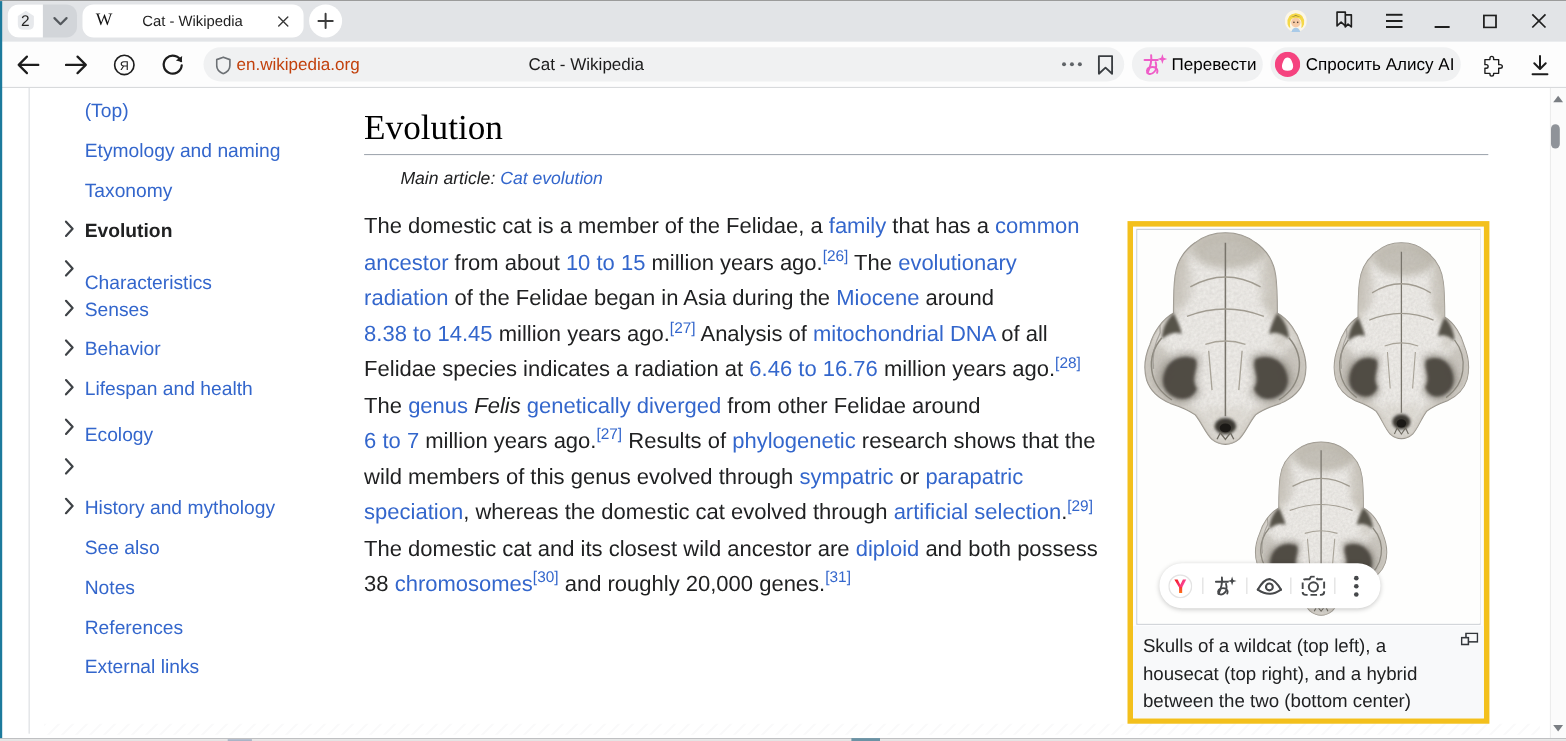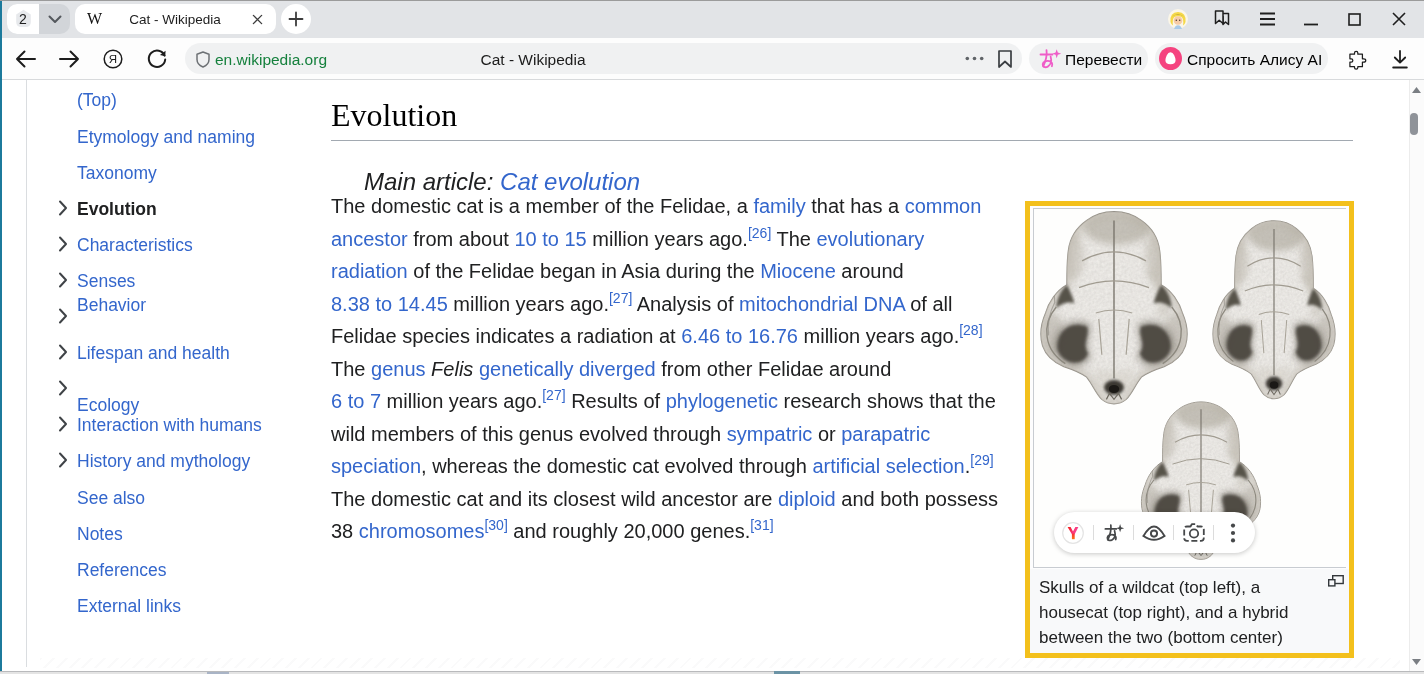--- a/index.html
+++ b/index.html
@@ -15,36 +15,36 @@
   #penta { left:15px; top:9px; }
   #tabnum { left:7px; top:11px; width:32px; text-align:center; font-size:14px; color:#222; }
   #tab { left:75px; top:4px; width:201px; height:30px; background:#fff; border-radius:10px; }
   #tabW { left:87px; top:10px; font-family:"Liberation Serif",serif; font-size:16px; color:#111; }
   #tabtitle { left:90px; top:12px; width:170px; text-align:center; font-size:13.5px; color:#1d1d1d; }
   #newtab { left:281px; top:4px; width:30px; height:30px; background:#fff; border-radius:50%; }
   
   #navrow { left:0; top:38px; width:1424px; height:41px; background:#fdfdfd; }
   #navsep { left:0; top:79px; width:1424px; height:1px; background:#d8dadc; }
   #urlpill { left:185px; top:43px; width:837px; height:31px; background:#f0f1f2; border-radius:16px; }
-  #urltext { left:215px; top:51px; font-size:15.5px; color:#15803d; }
+  #urltext { left:215px; top:51px; font-size:15.5px; color:#c2410c; }
   #pagetitle { left:453px; top:51px; width:160px; text-align:center; font-size:15.5px; color:#1c1c1c; }
   .pill { background:#f0f1f2; border-radius:16px; height:31px; top:43px; }
   #perevesti { left:1029px; width:119px; }
   #perevesti span { position:absolute; left:36px; top:8px; font-size:15.5px; color:#000000; }
   #alisa { left:1155px; width:173px; }
   #alisa span { position:absolute; left:32px; top:8px; font-size:15.5px; white-space:nowrap; color:#000000; }
   
   #page { left:0; top:80px; width:1315px; height:591px; background:#fff; }
   #tocline { left:26px; top:0px; width:1px; height:587px; background:#dadde0; }
   .tocitem { position:absolute; left:77px; font-size:17.5px; color:#3366cc; white-space:nowrap; }
   .tocb { color:#202122; font-weight:bold; }
   
   #h2 { left:331px; top:17px; font-family:"Liberation Serif", serif; font-size:32px; color:#000; }
   #h2line { left:331px; top:60px; width:1022px; height:1px; background:#a2a9b1; }
-  #hatnote { left:364px; top:88px; font-size:24px; font-style:italic; color:#202122; }
+  #hatnote { left:364px; top:74px; font-size:16px; font-style:italic; color:#202122; }
   #para { left:331px; top:110px; width:690px; font-size:20px; line-height:32.5px; color:#202122; }
   a { color:#3366cc; text-decoration:none; }
   sup { font-size:14px; line-height:0; vertical-align:super; }
   
   #ybox { left:1025px; top:121px; width:329px; height:457px; border:5px solid #f3c01c; background:#fdfdfe; }
   #imgframe { position:absolute; left:3px; top:2px; width:313px; height:360px; border:1px solid #c8ccd1; background:#fff; }
   #caption { position:absolute; left:0px; top:363px; width:319px; height:84px; background:#f8f9fa;
      font-size:17px; line-height:25px; color:#202122; padding:6px 0 0 9px; }
   #toolbar { left:1054px; top:432px; width:201px; height:41px; background:#fff; border-radius:21px;
      box-shadow:0 1px 5px rgba(0,0,0,0.22); }
@@ -161,26 +161,25 @@
   <path d="M8 1 L8 12.5 M2.8 7.5 L8 12.7 L13.2 7.5" fill="none" stroke="#1d1d1d" stroke-width="1.8" stroke-linecap="round" stroke-linejoin="round"></path>
   <path d="M1.2 17.5 L14.8 17.5" stroke="#1d1d1d" stroke-width="1.9" stroke-linecap="round"></path>
 </svg>
 
 <div class="abs" id="page">
   <div class="abs" id="tocline"></div>
   <div class="tocitem" style="top:10px">(Top)</div>
   <div class="tocitem" style="top:47px">Etymology and naming</div>
   <div class="tocitem" style="top:83px">Taxonomy</div>
   <div class="tocitem tocb" style="top:119px">Evolution</div>
-  <div class="tocitem" style="top:155px">Characteristics</div>
+  <div class="tocitem" style="top:167px">Characteristics</div>
   <div class="tocitem" style="top:191px">Senses</div>
-  <div class="tocitem" style="top:215px">Behavior</div>
+  <div class="tocitem" style="top:227px">Behavior</div>
   <div class="tocitem" style="top:263px">Lifespan and health</div>
-  <div class="tocitem" style="top:315px">Ecology</div>
-  <div class="tocitem" style="top:335px">Interaction with humans</div>
+  <div class="tocitem" style="top:305px">Ecology</div>
   <div class="tocitem" style="top:371px">History and mythology</div>
   <div class="tocitem" style="top:408px">See also</div>
   <div class="tocitem" style="top:444px">Notes</div>
   <div class="tocitem" style="top:480px">References</div>
   <div class="tocitem" style="top:516px">External links</div>
   <div class="abs" id="h2">Evolution</div>
   <div class="abs" id="h2line"></div>
   <div class="abs" id="hatnote">Main article: <a style="font-style:italic">Cat evolution</a></div>
   <div class="abs" id="para">The domestic cat is a member of the Felidae, a <a>family</a> that has a <a>common<br>
 ancestor</a> from about <a>10 to 15</a> million years ago.<a><sup>[26]</sup></a> The <a>evolutionary<br>

